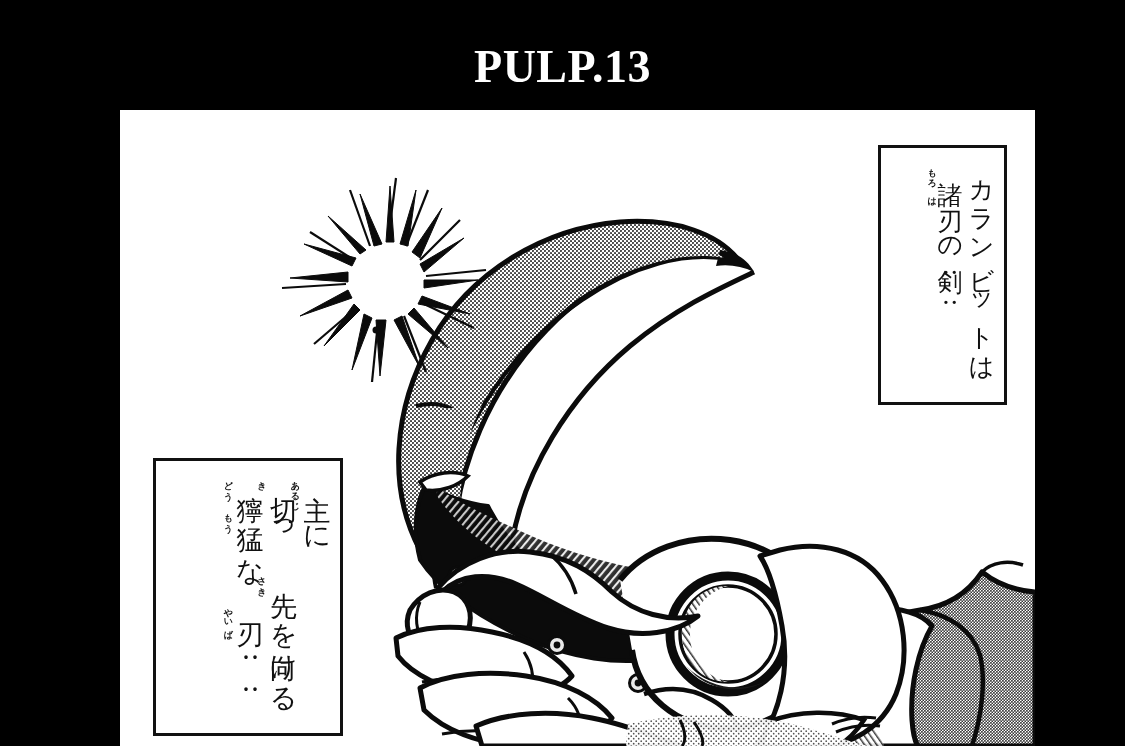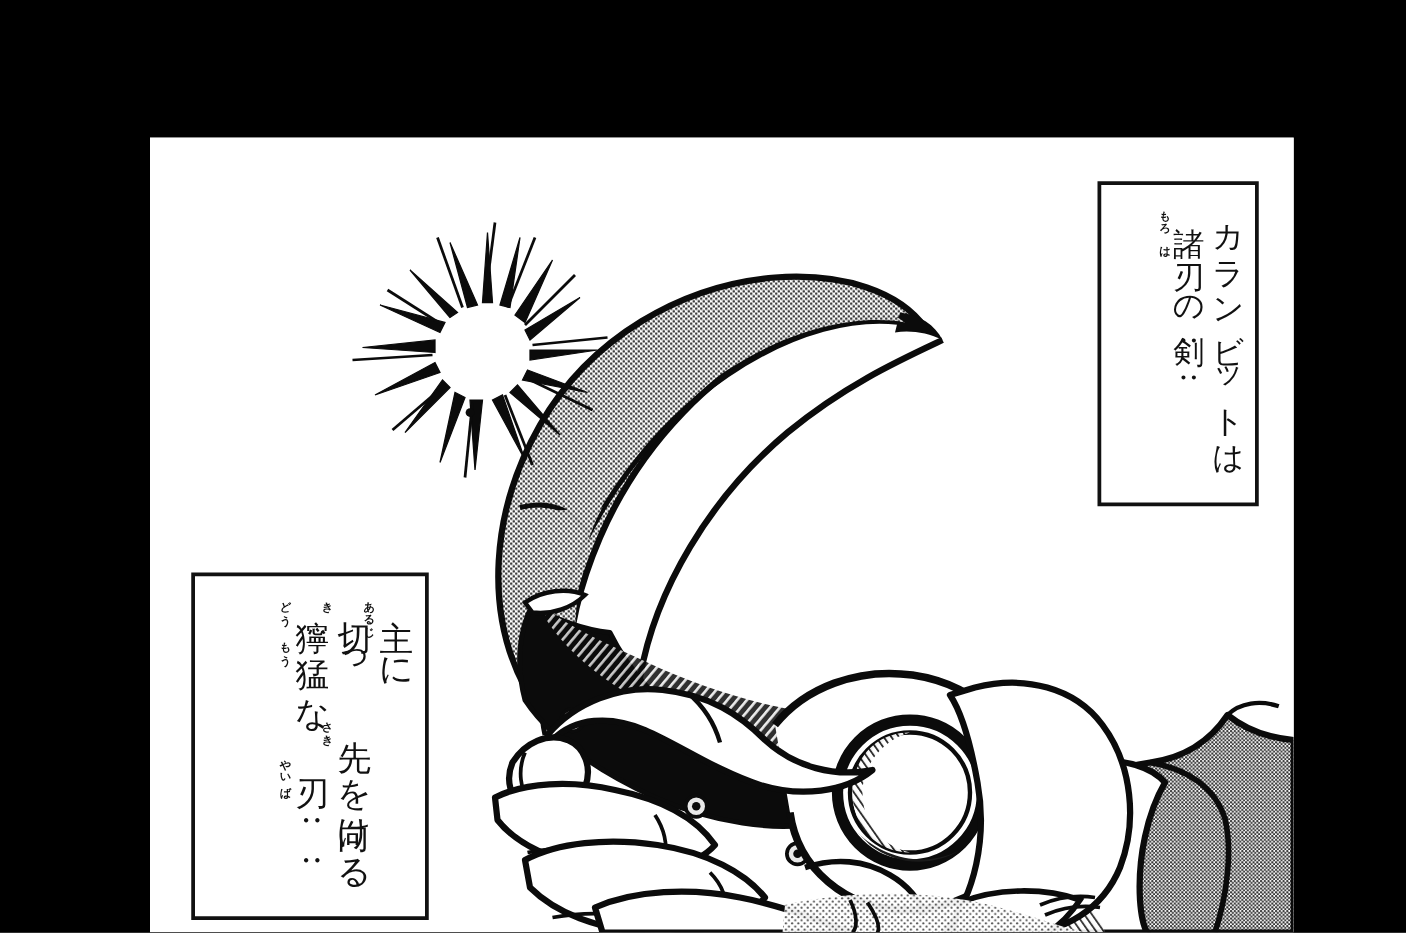--- a/index.html
+++ b/index.html
@@ -114,20 +114,21 @@
     white-space: nowrap;
   }
   #caption-box-left .ruby-mark { left: -12px; }
   .col-gap { display: inline-block; width: 6px; }
 </style>
 </head>
 <body>
 
 <div id="page">
 
+  <div id="chapter-title">PULP.13</div>
 
   <div id="comic-panel">
 
     <svg id="panel-artwork" viewBox="0 0 915 636" xmlns="http://www.w3.org/2000/svg">
       <defs>
         <pattern id="tone-blade" width="4" height="4" patternUnits="userSpaceOnUse">
           <rect width="4" height="4" fill="#ffffff"></rect>
           <circle cx="1" cy="1" r="1.05" fill="#3a3a3a"></circle>
           <circle cx="3" cy="3" r="1.05" fill="#3a3a3a"></circle>
         </pattern>

